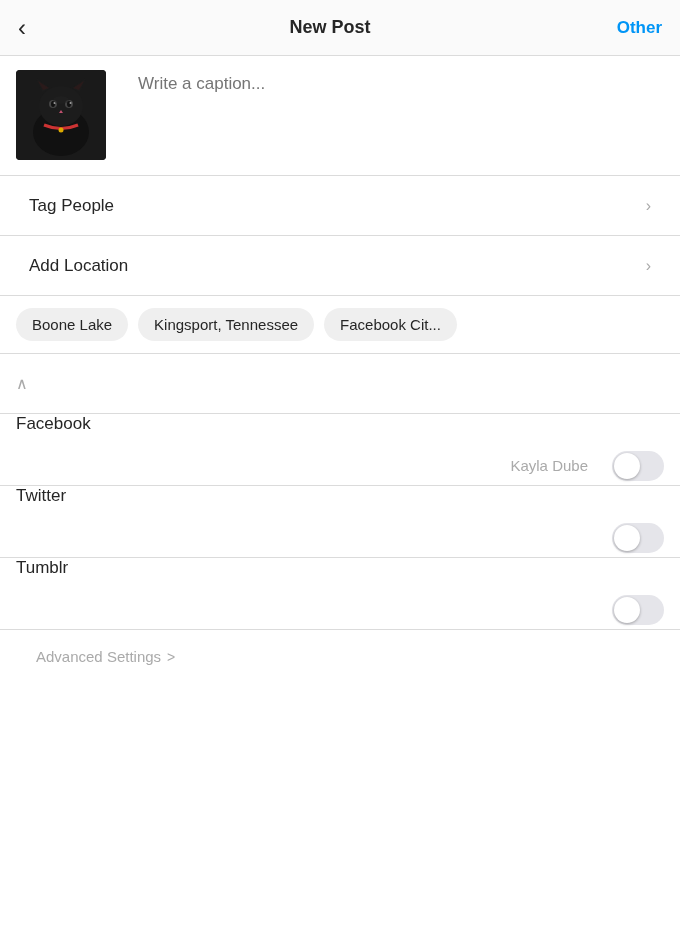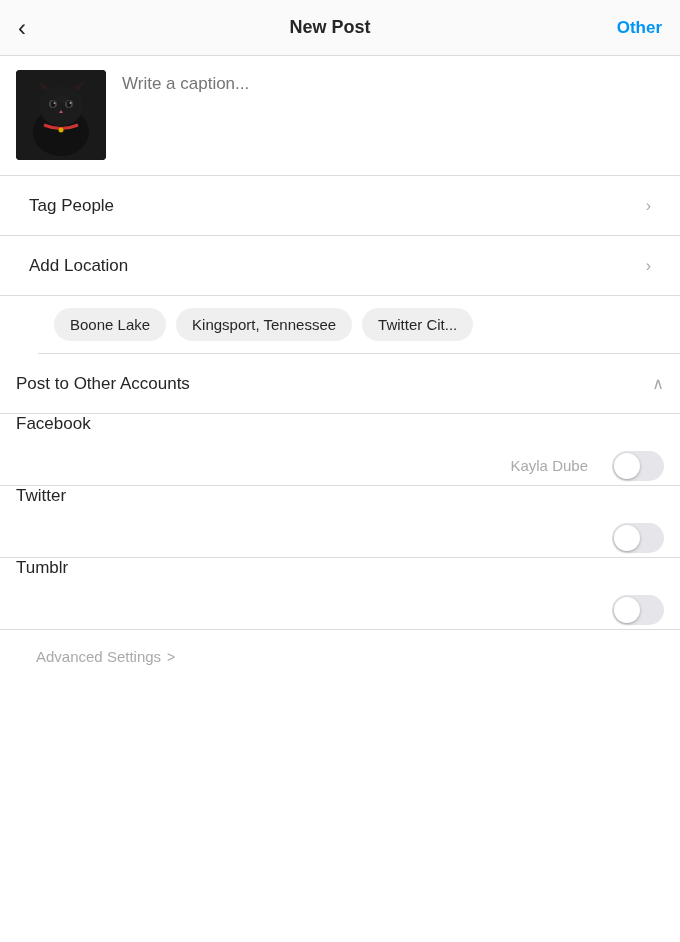--- a/index.html
+++ b/index.html
@@ -45,20 +45,21 @@
       text-align: right;
     }
 
     
     .caption-area {
       display: flex;
       align-items: flex-start;
       padding: 14px 16px;
       border-bottom: 1px solid #dbdbdb;
       min-height: 120px;
+      gap: 16px;
     }
     .caption-thumbnail {
       width: 90px;
       height: 90px;
       border-radius: 4px;
       overflow: hidden;
       flex-shrink: 0;
       background: #222;
     }
     .caption-input {
@@ -99,21 +100,20 @@
 
     
     .location-chips {
       display: flex;
       align-items: center;
       padding: 12px 16px;
       gap: 10px;
       overflow-x: auto;
       border-bottom: 1px solid #dbdbdb;
       scrollbar-width: none;
-      margin-left: 38px;
     }
     .location-chips::-webkit-scrollbar { display: none; }
     .chip {
       background: #efefef;
       border-radius: 20px;
       padding: 8px 16px;
       font-size: 15px;
       color: #262626;
       white-space: nowrap;
       cursor: pointer;
@@ -253,25 +253,24 @@
 </div>
 
 <div class="row-item">
   <span class="row-item-label">Add Location</span>
   <span class="chevron-icon">›</span>
 </div>
 
 <div class="location-chips">
   <div class="chip">Boone Lake</div>
   <div class="chip">Kingsport, Tennessee</div>
-  <div class="chip">Twitter Cit...</div>
+  <div class="chip">Facebook Cit...</div>
 </div>
 
 <div class="section-header">
-  <span class="section-header-label">Post to Other Accounts</span>
   <span class="chevron-up-icon">∧</span>
 </div>
 
 <div class="social-row">
   <span class="social-name">Facebook</span>
   <div class="social-right">
     <span class="social-account">Kayla Dube</span>
     <div class="toggle">
       <div class="toggle-knob"></div>
     </div>

